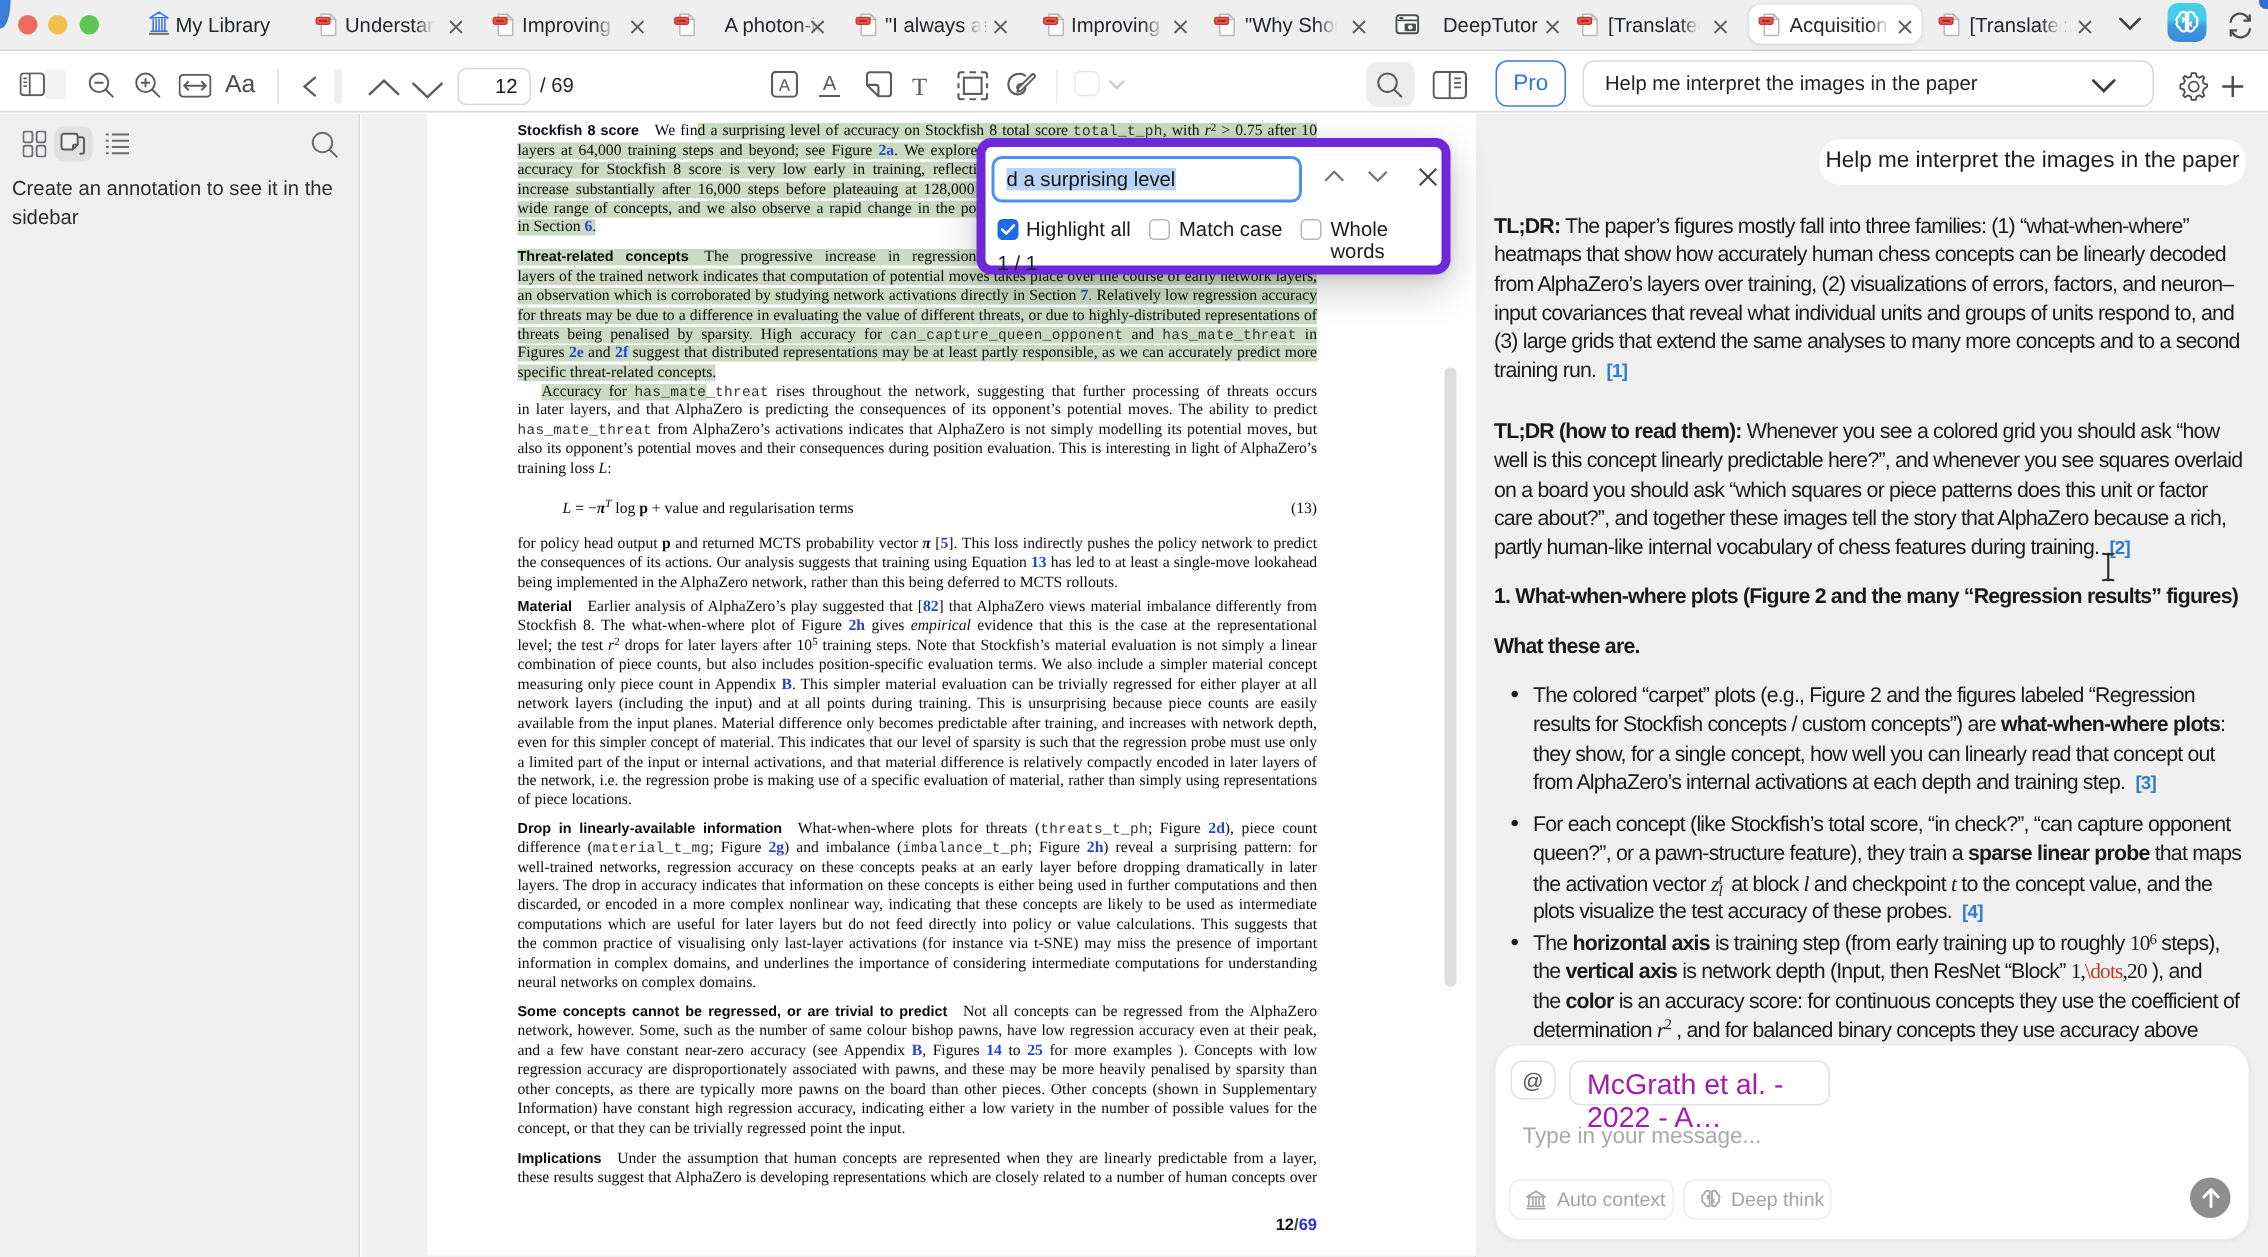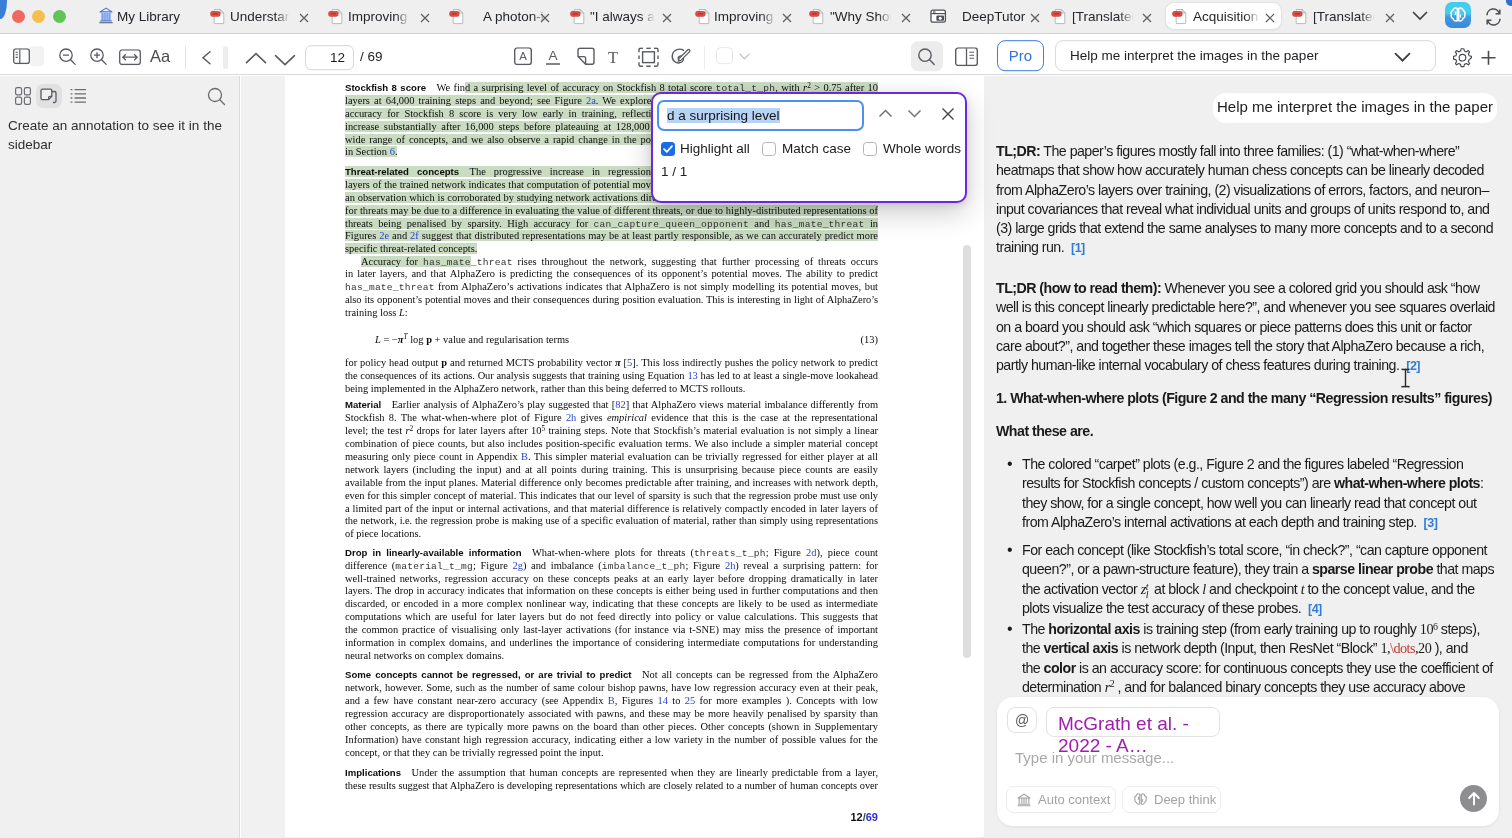--- a/index.html
+++ b/index.html
@@ -26,40 +26,40 @@
 #sbactive{position:absolute;left:36px;top:8.5px;width:26px;height:24px;background:#e1e1e2;border-radius:7px;}
 #sbtext{position:absolute;left:8px;top:41.5px;width:228px;font-size:13.5px;line-height:18.7px;color:#2e2e2e;}
 
 #docarea{position:absolute;left:241px;top:75.5px;width:743px;height:762.5px;background:#f1f1f2;border-right:1px solid #d8d8d9;}
 #page{position:absolute;left:44px;top:0px;width:785px;height:761px;background:#ffffff;}
 .pp{position:absolute;left:60px;width:533px;font-family:"Liberation Serif",serif;font-size:10.45px;line-height:12.9px;color:#0c0c0c;}
 .pl{text-align:justify;text-align-last:justify;height:12.9px;overflow:visible;white-space:nowrap;}
 .pll{text-align:left;height:12.9px;white-space:nowrap;}
 .bh{font-family:"Liberation Sans",sans-serif;font-weight:bold;font-size:9.6px;}
 .cd{font-family:"Liberation Mono",monospace;font-size:9.6px;letter-spacing:0.22px;color:#333;}
-.bl{color:#2945cb;}
+.bl{color:#2945cb;font-weight:bold;}
 .hl{background:#c9dcc1;}
 em{font-style:italic;}
 
 #chat{position:absolute;left:984px;top:75.5px;width:528px;height:762.5px;background:#f0f0f1;font-size:14.2px;color:#1a1a1a;overflow:hidden;}
 .cp{position:absolute;left:12px;width:502px;line-height:19.3px;letter-spacing:-0.52px;white-space:nowrap;}
 .cp>div,.bullet>div{white-space:nowrap;height:19.3px;}
 .cite{color:#2e7cd6;font-weight:bold;font-size:12.5px;}
 #bubble{position:absolute;left:229px;top:17px;width:284px;height:30px;background:#ffffff;border-radius:13px;text-align:center;padding-top:5px;font-size:15px;color:#1d1d1d;}
 .bullet{position:absolute;left:22px;width:492px;line-height:19.3px;letter-spacing:-0.52px;padding-left:16px;}
 .bullet:before{content:"\2022";position:absolute;left:1px;top:-1px;font-size:16px;}
 #inputcard{position:absolute;left:13px;top:621px;width:502px;height:129px;background:#ffffff;border-radius:16px;box-shadow:0 1px 4px rgba(0,0,0,0.06);}
 .chipbtn{position:absolute;border:1px solid #e2e2e3;border-radius:8px;background:#fff;}
 .graybtn{position:absolute;top:89px;height:27px;border:1px solid #ededee;border-radius:8px;color:#a3a3a5;font-size:13px;}
 
 .msr{font-family:"Liberation Serif",serif;}
 .mit{font-family:"Liberation Serif",serif;font-style:italic;}
 sup{font-size:70%;vertical-align:baseline;position:relative;top:-0.45em;}
 
-#popup{position:absolute;left:651px;top:92px;width:316px;height:111px;background:#ffffff;border:2px solid #6d28d9;border-radius:10px;box-shadow:0 10px 28px rgba(0,0,0,0.20),0 2px 8px rgba(0,0,0,0.10);}
+#popup{position:absolute;left:651px;top:92px;width:316px;height:91px;background:#ffffff;border:6px solid #6d28d9;border-radius:10px;box-shadow:0 10px 28px rgba(0,0,0,0.20),0 2px 8px rgba(0,0,0,0.10);}
 #pinput{position:absolute;left:4px;top:6px;width:207px;height:31px;border:2.5px solid #4a90f5;border-radius:7px;background:#fff;font-size:13.5px;padding:6px 0 0 8px;color:#141414;}
 #pinput span{background:#b7d3f5;}
 .cb{position:absolute;top:47.5px;width:14px;height:14px;border-radius:3.5px;}
 .cbl{position:absolute;top:47px;font-size:13.5px;color:#1b1b1b;}
 </style></head>
 <body>
 <div id="app">
   <svg width="0" height="0" style="position:absolute">
       <defs>
     <symbol id="dicon" viewBox="0 0 17 17">

